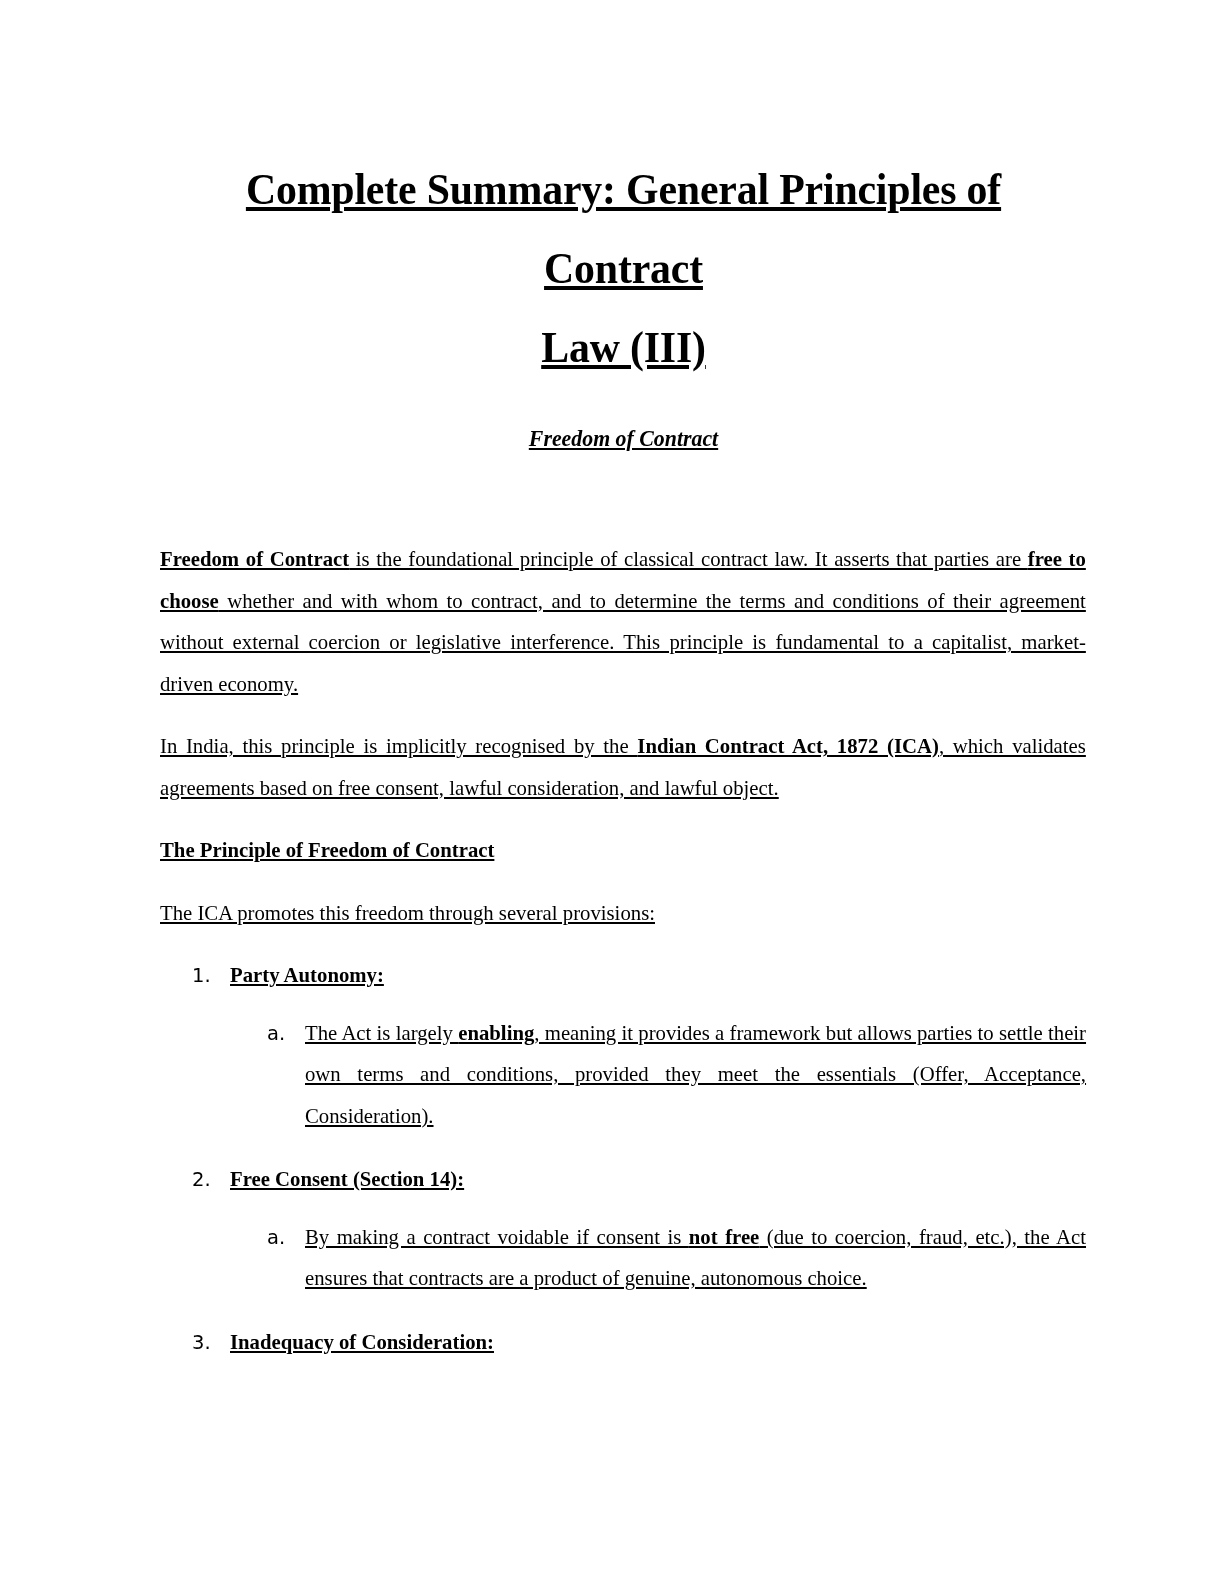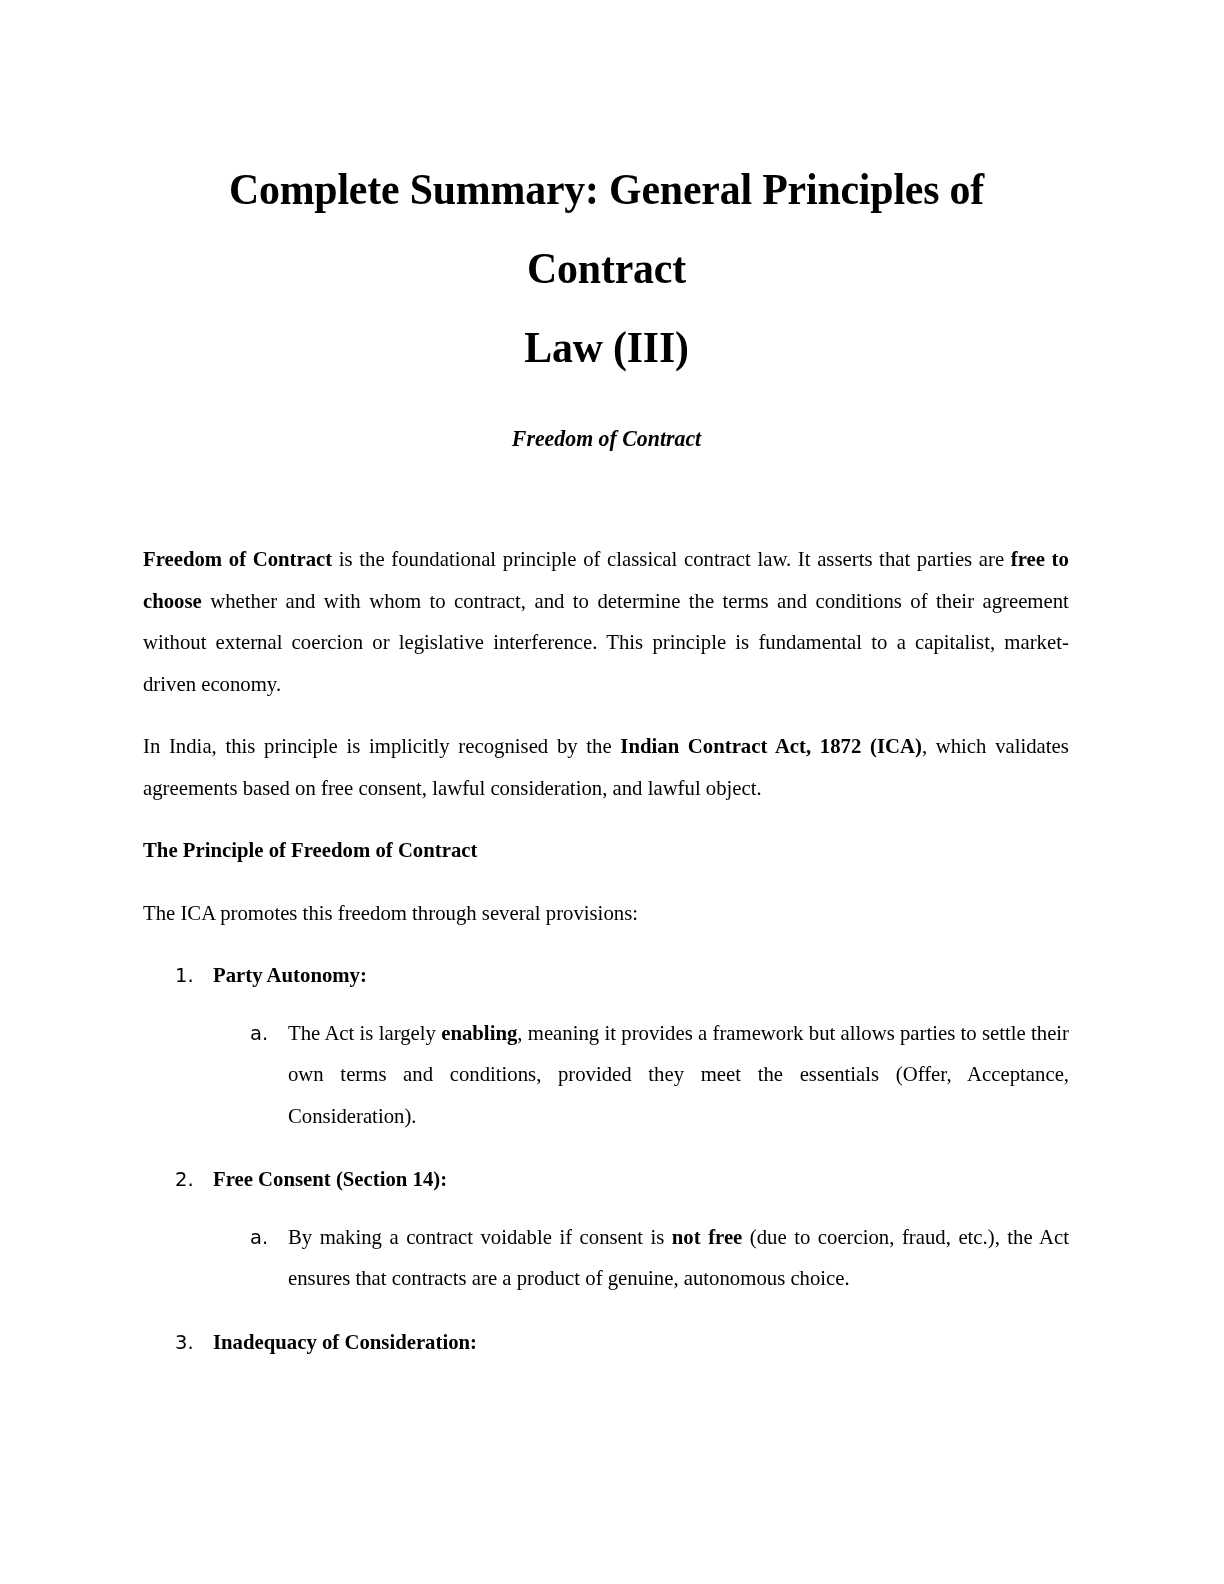--- a/index.html
+++ b/index.html
@@ -13,23 +13,24 @@
     width: 1224px;
     height: 1584px;
     background: #ffffff;
     overflow: hidden;
     font-family: "Liberation Serif", "DejaVu Serif", serif;
     color: #000000;
     -webkit-font-smoothing: antialiased;
   }
   .content {
     position: absolute;
-    left: 143px;
+    left: 160px;
     top: 0;
     width: 927px;
+    text-decoration: underline;
   }
 
   
   .doc-title {
     margin: 0;
     padding: 0;
     text-align: center;
     font-size: 45px;
     line-height: 79px;
     font-weight: bold;

